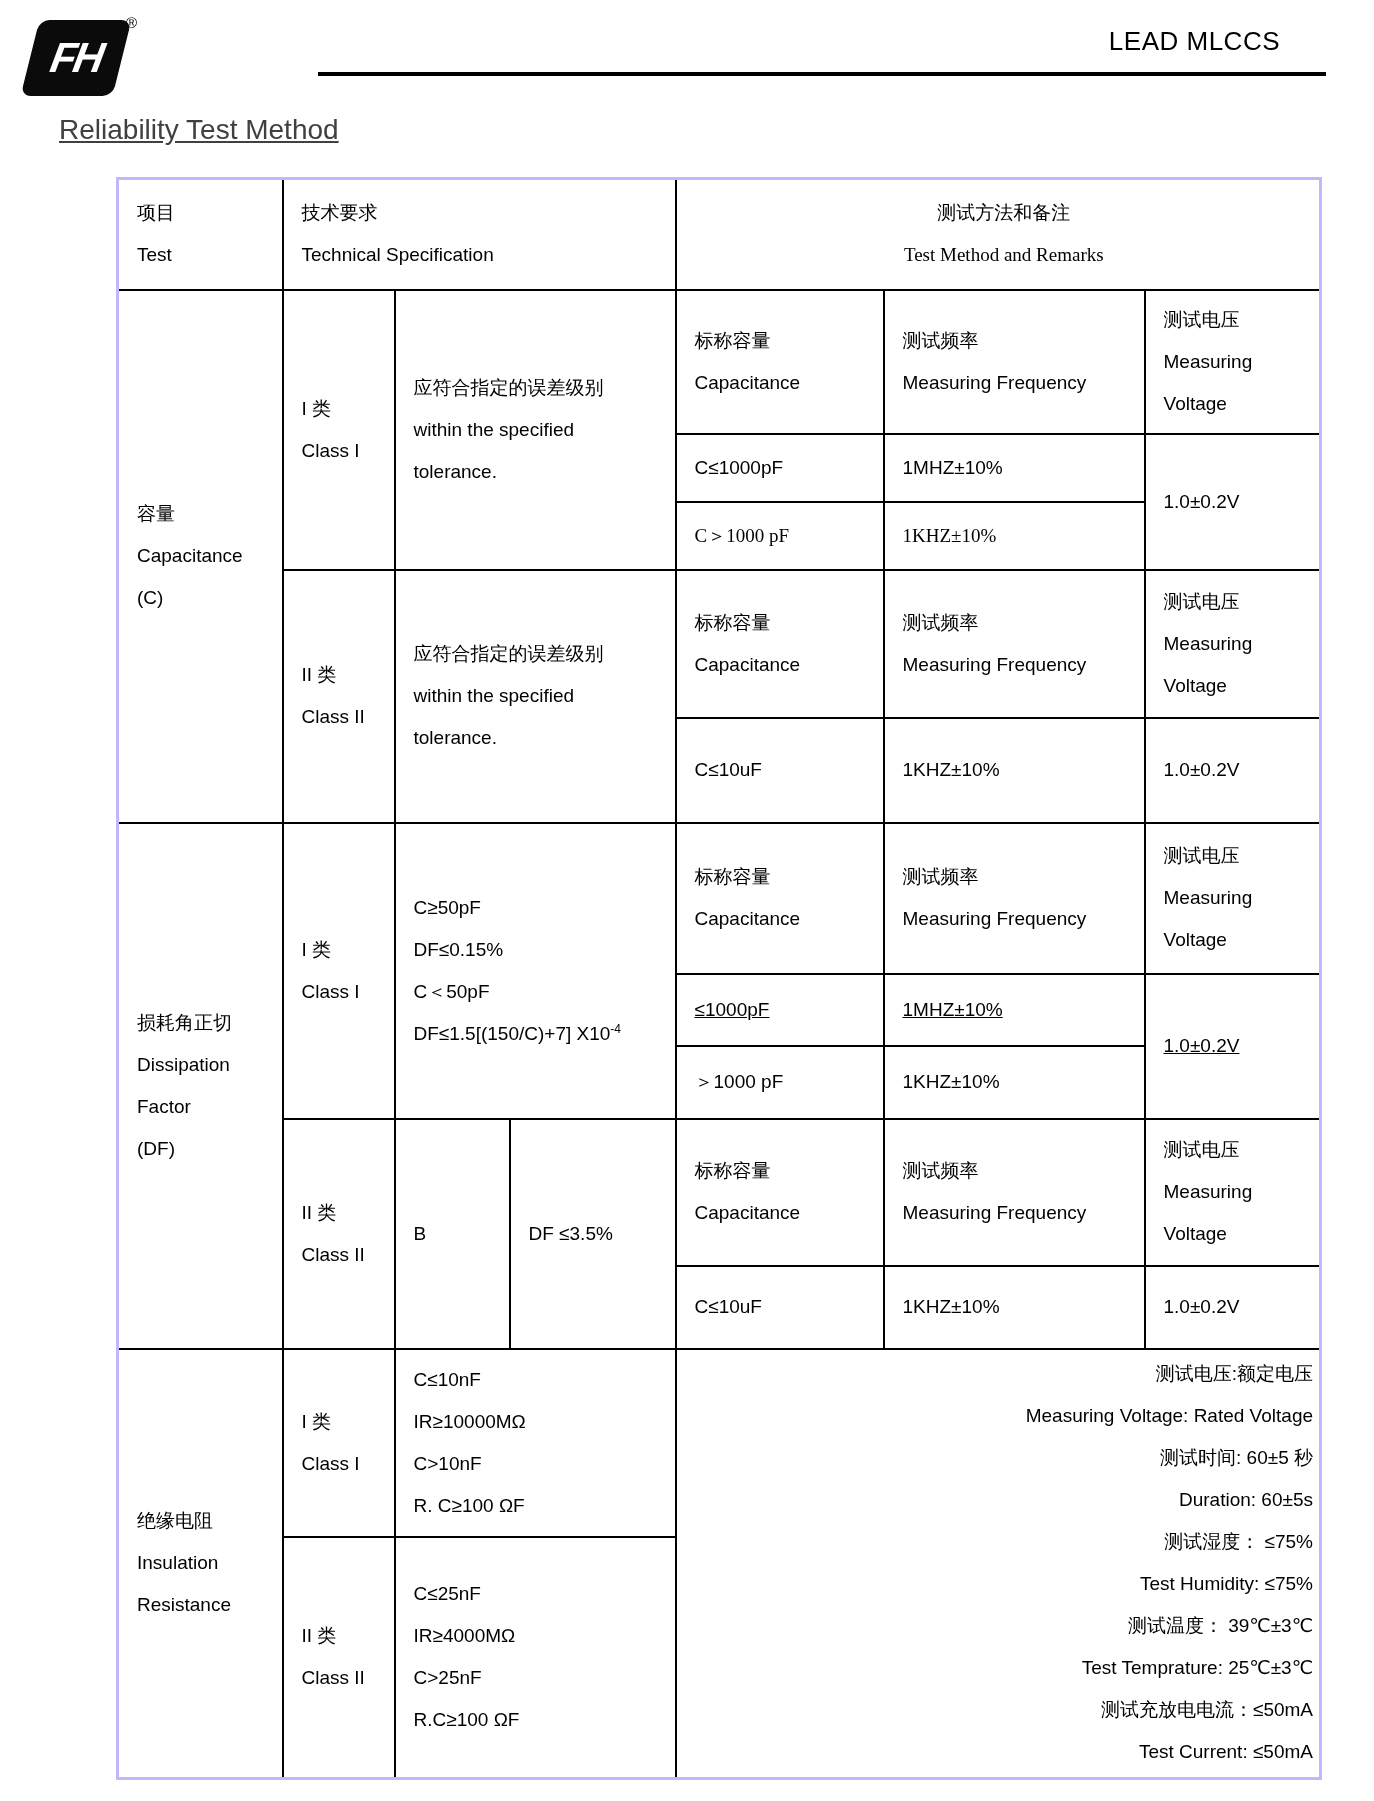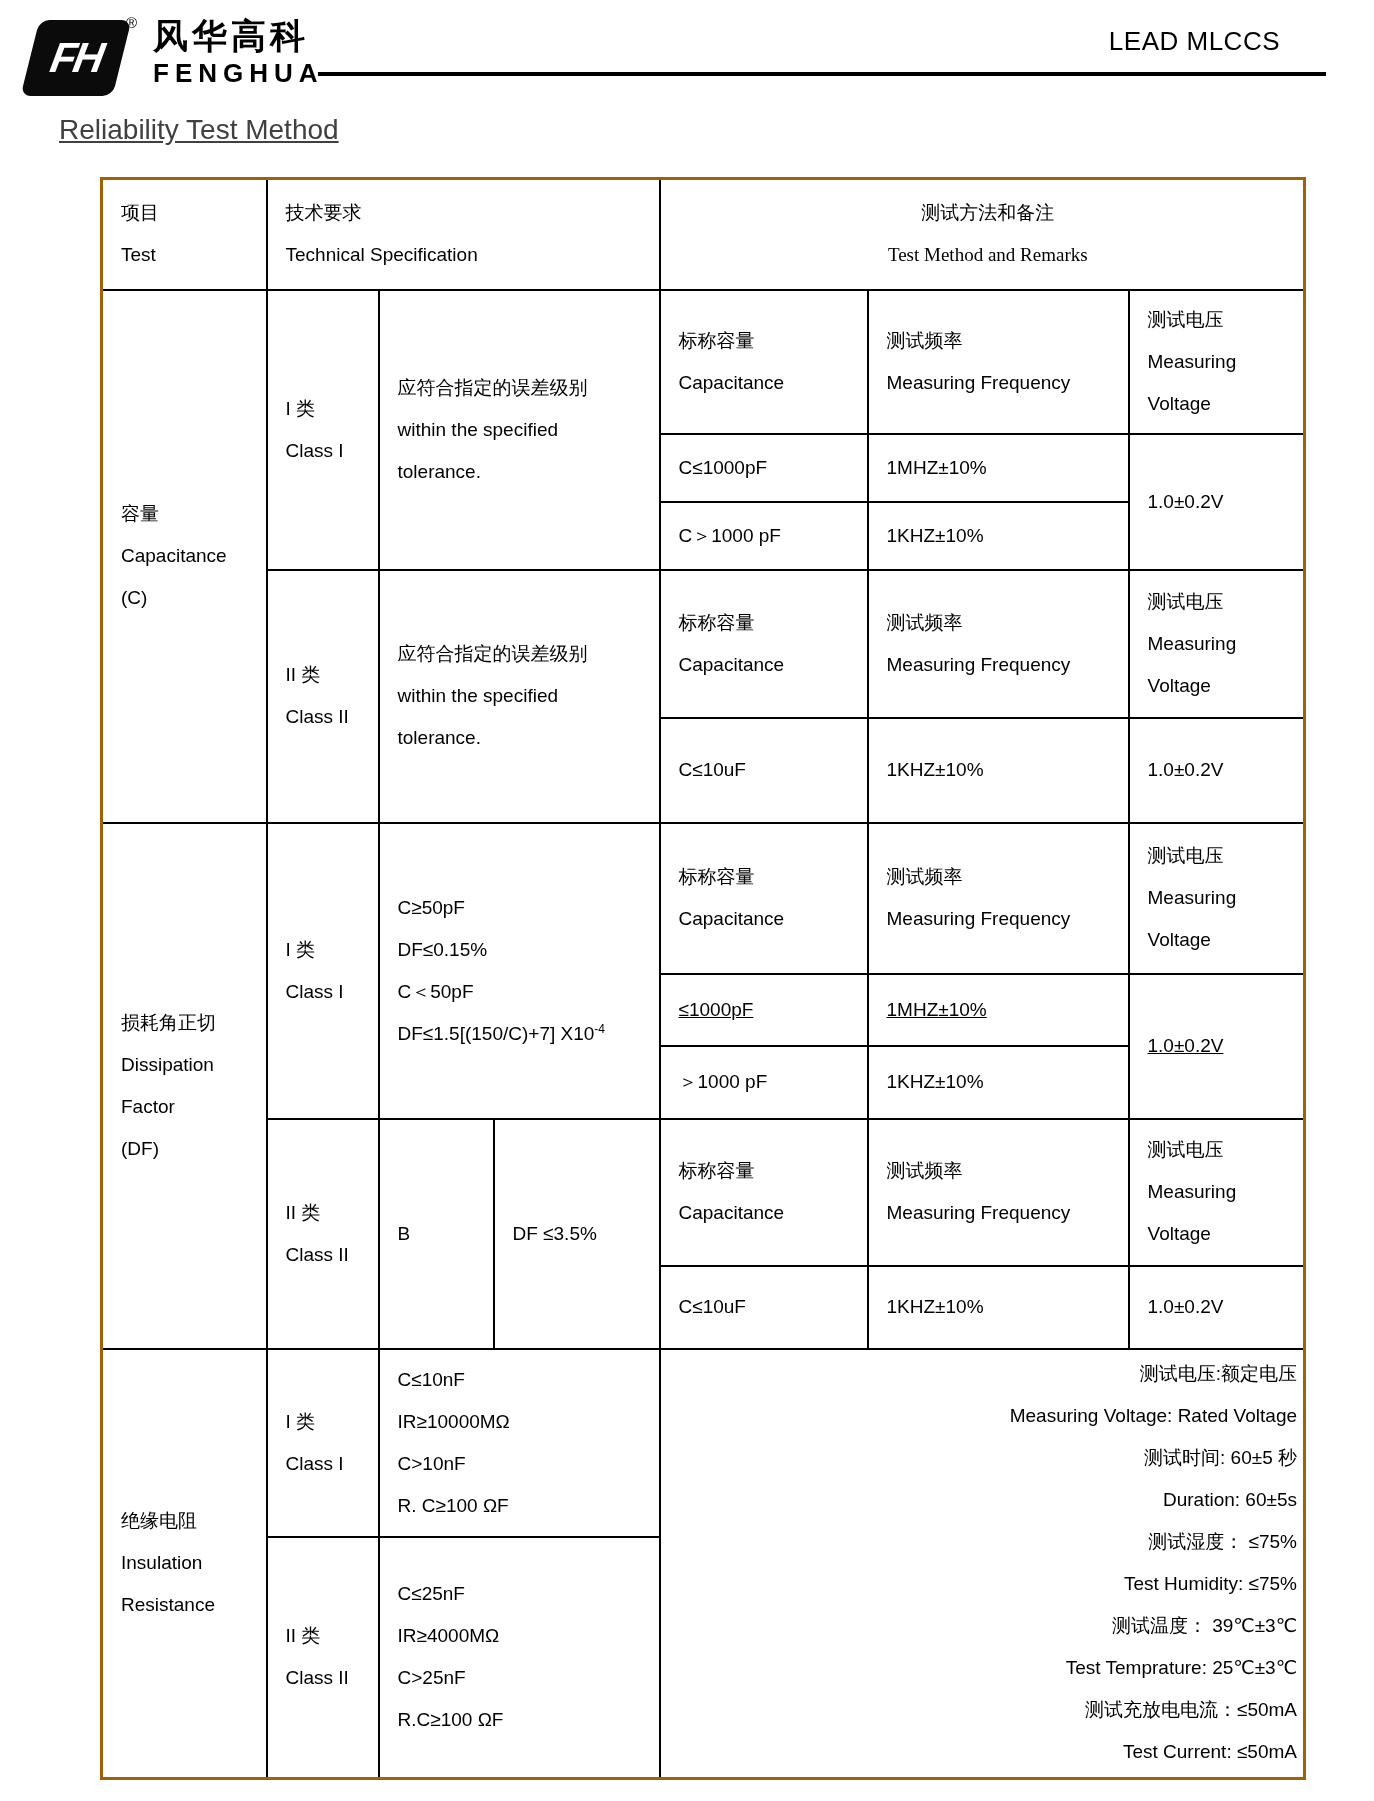--- a/index.html
+++ b/index.html
@@ -29,53 +29,49 @@
     position:absolute;top:26px;right:94px;
     font-size:26px;font-weight:normal;letter-spacing:0.5px;
   }
   .header-rule{position:absolute;left:318px;top:72px;width:1008px;height:4px;background:#000;}
 
   
   .page-title{position:absolute;left:59px;top:114px;font-size:28px;color:#404040;text-decoration:underline;}
 
   
   table.rt{
-    position:absolute;left:100px;top:177px;
+    position:absolute;left:116px;top:177px;
     width:1203px;border-collapse:collapse;table-layout:fixed;
-    border:3px solid #a16207;
+    border:3px solid #c4b5fd;
   }
   table.rt td{
     border:2px solid #000;vertical-align:middle;
     padding:0 6px 0 18px;font-size:19px;line-height:42px;color:#000;
     overflow:hidden;
   }
   tr.r-head{height:111px;}
-  tr.r1{height:144px;} tr.r2{height:68px;} tr.r3{height:68px;}
+  tr.r1{height:144px;} tr.r2{height:68px;} tr.r3{height:68px;font-family:Liberation Serif, serif;}
   tr.r4{height:148px;} tr.r5{height:105px;}
   tr.r6{height:151px;} tr.r7{height:72px;text-decoration:underline;} tr.r8{height:73px;}
   tr.r9{height:147px;} tr.r10{height:83px;}
   tr.r11{height:188px;} tr.r12{height:242px;}
   td.center{text-align:center;padding-left:6px;font-family:Liberation Serif, serif;}
   td.cond{padding-left:24px;line-height:43px;text-align:right;}
   sup{font-size:12px;line-height:0;}
 </style>
 </head>
 <body>
 
 <div class="page">
 
   <div class="brand">
     <div class="logo-mark">
       <span class="fh">FH</span>
     </div>
     <span class="logo-reg">®</span>
-    <div class="logo-text">
-      <div class="logo-zh">风华高科</div>
-      <div class="logo-en">FENGHUA</div>
-    </div>
   </div>
   <div class="doc-title">LEAD MLCCS</div>
   <div class="header-rule"></div>
 
   <div class="page-title">Reliability Test Method</div>
 
   <table class="rt">
     <colgroup>
       <col style="width:165px">
         <col style="width:112px">

